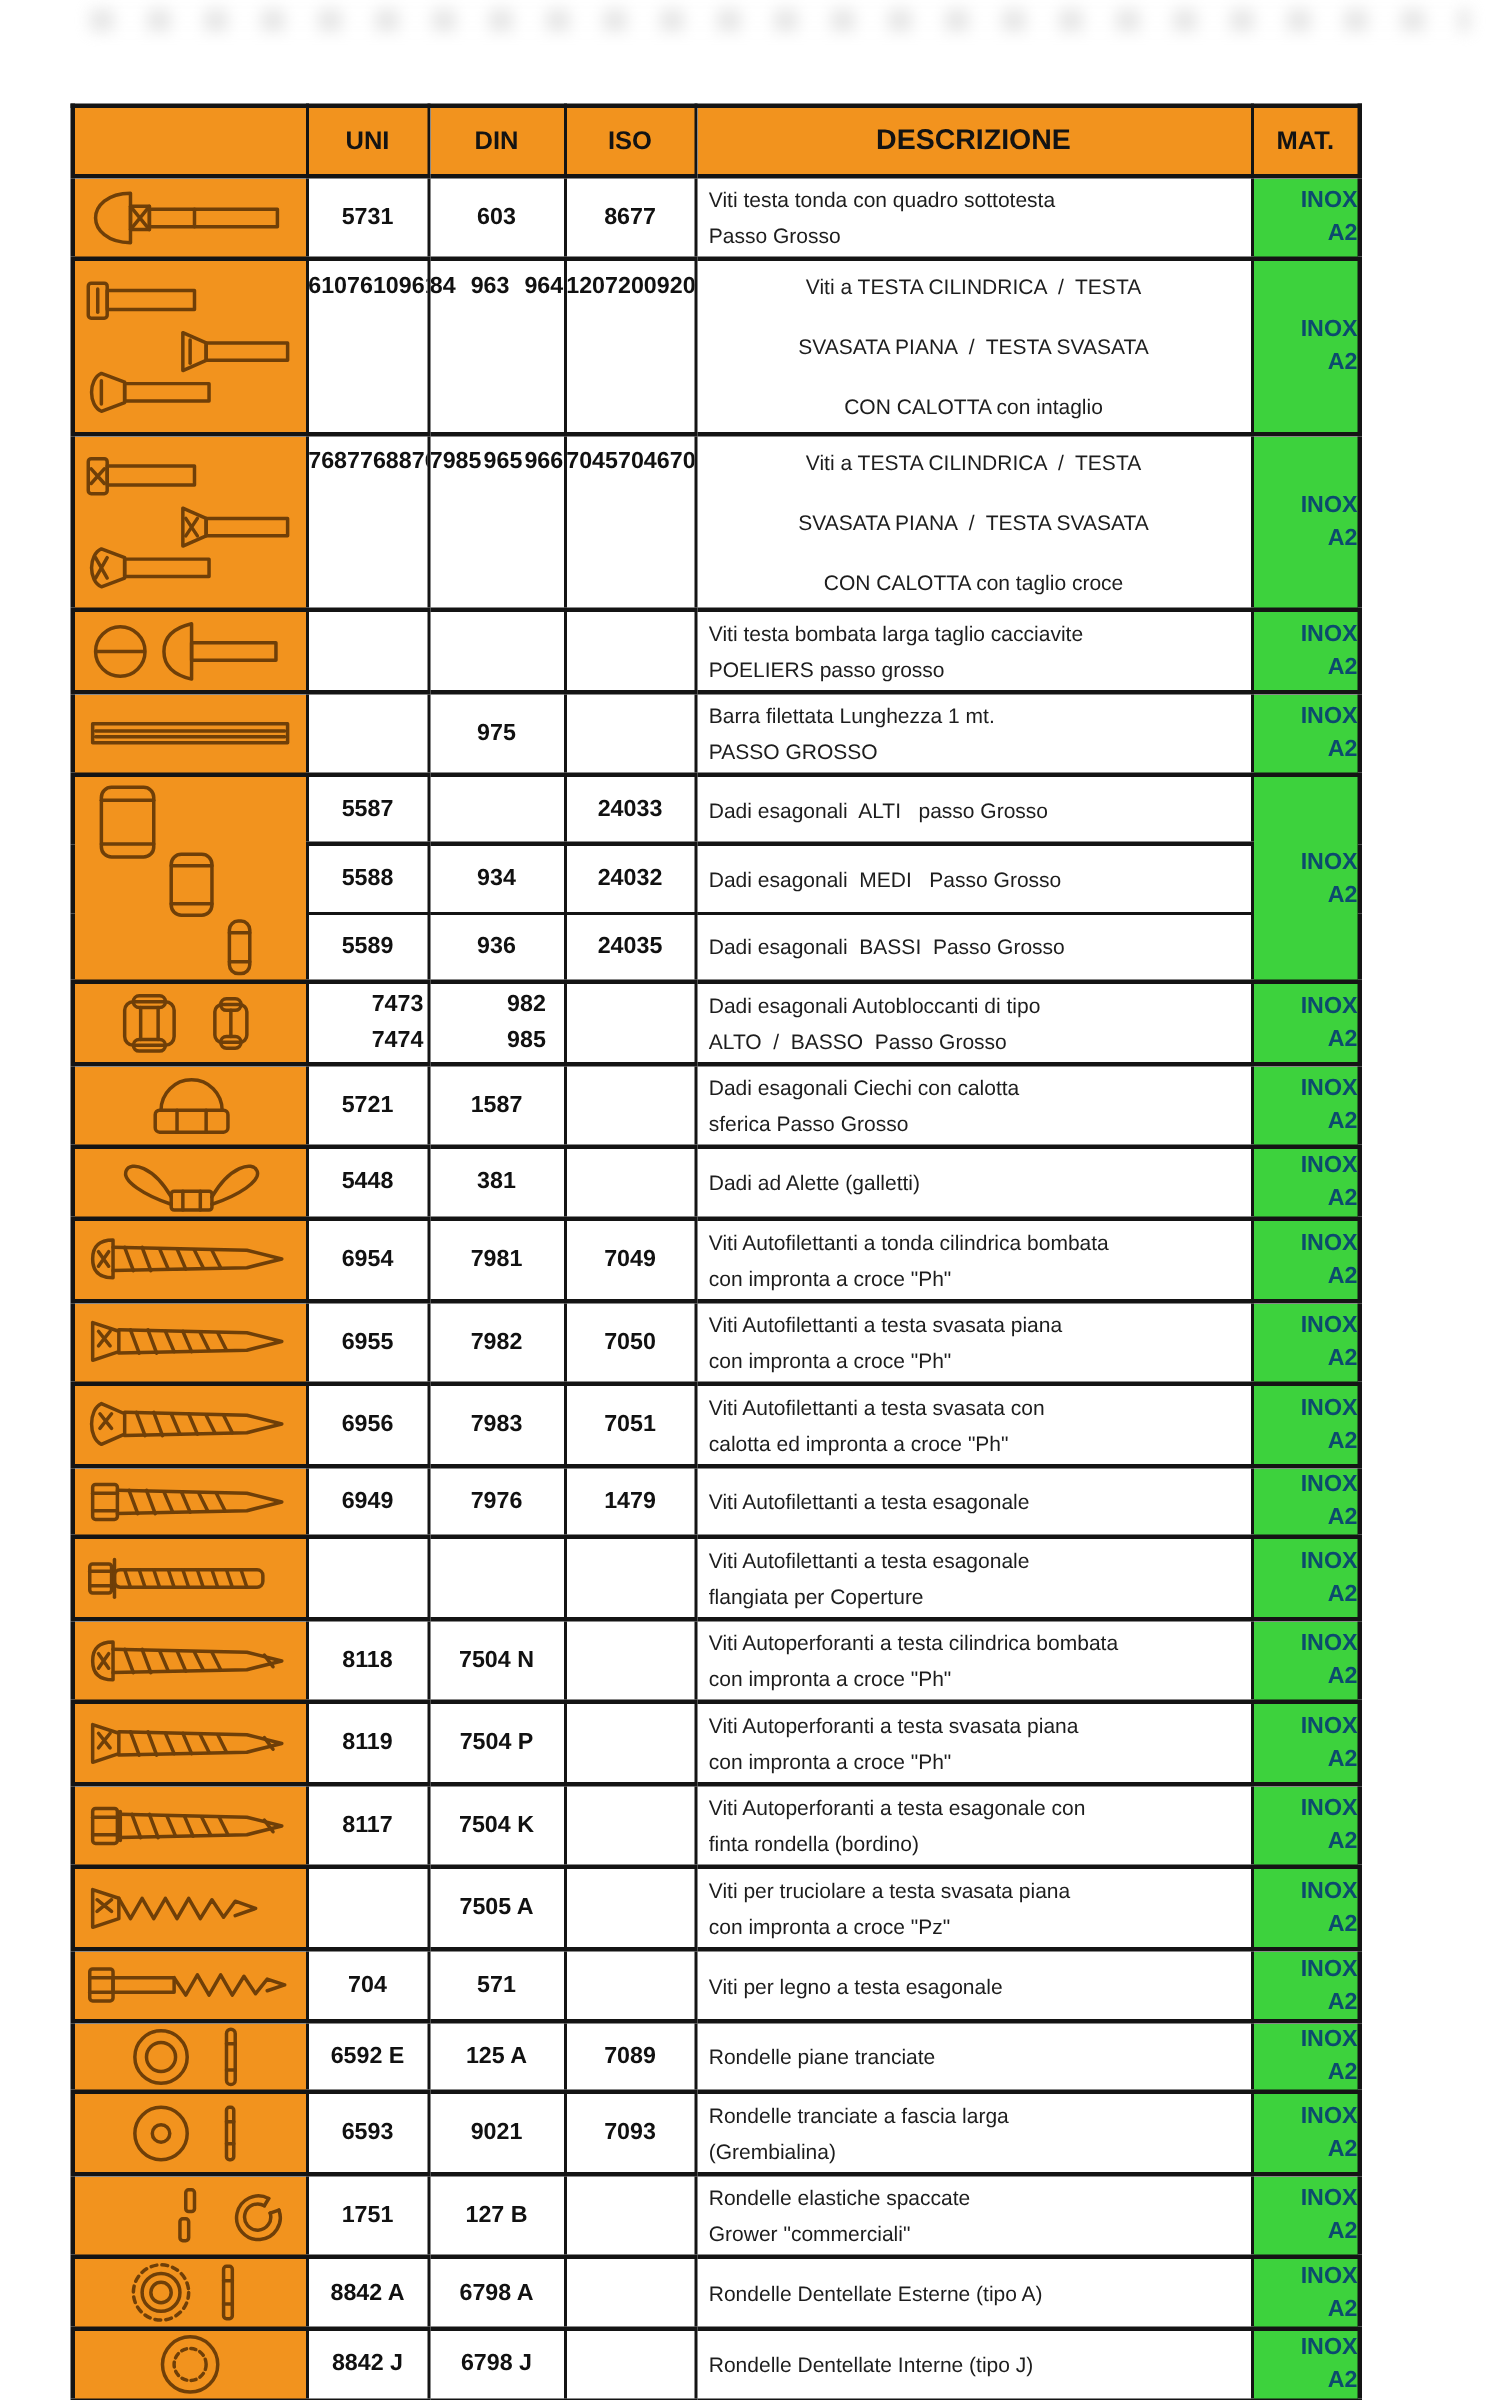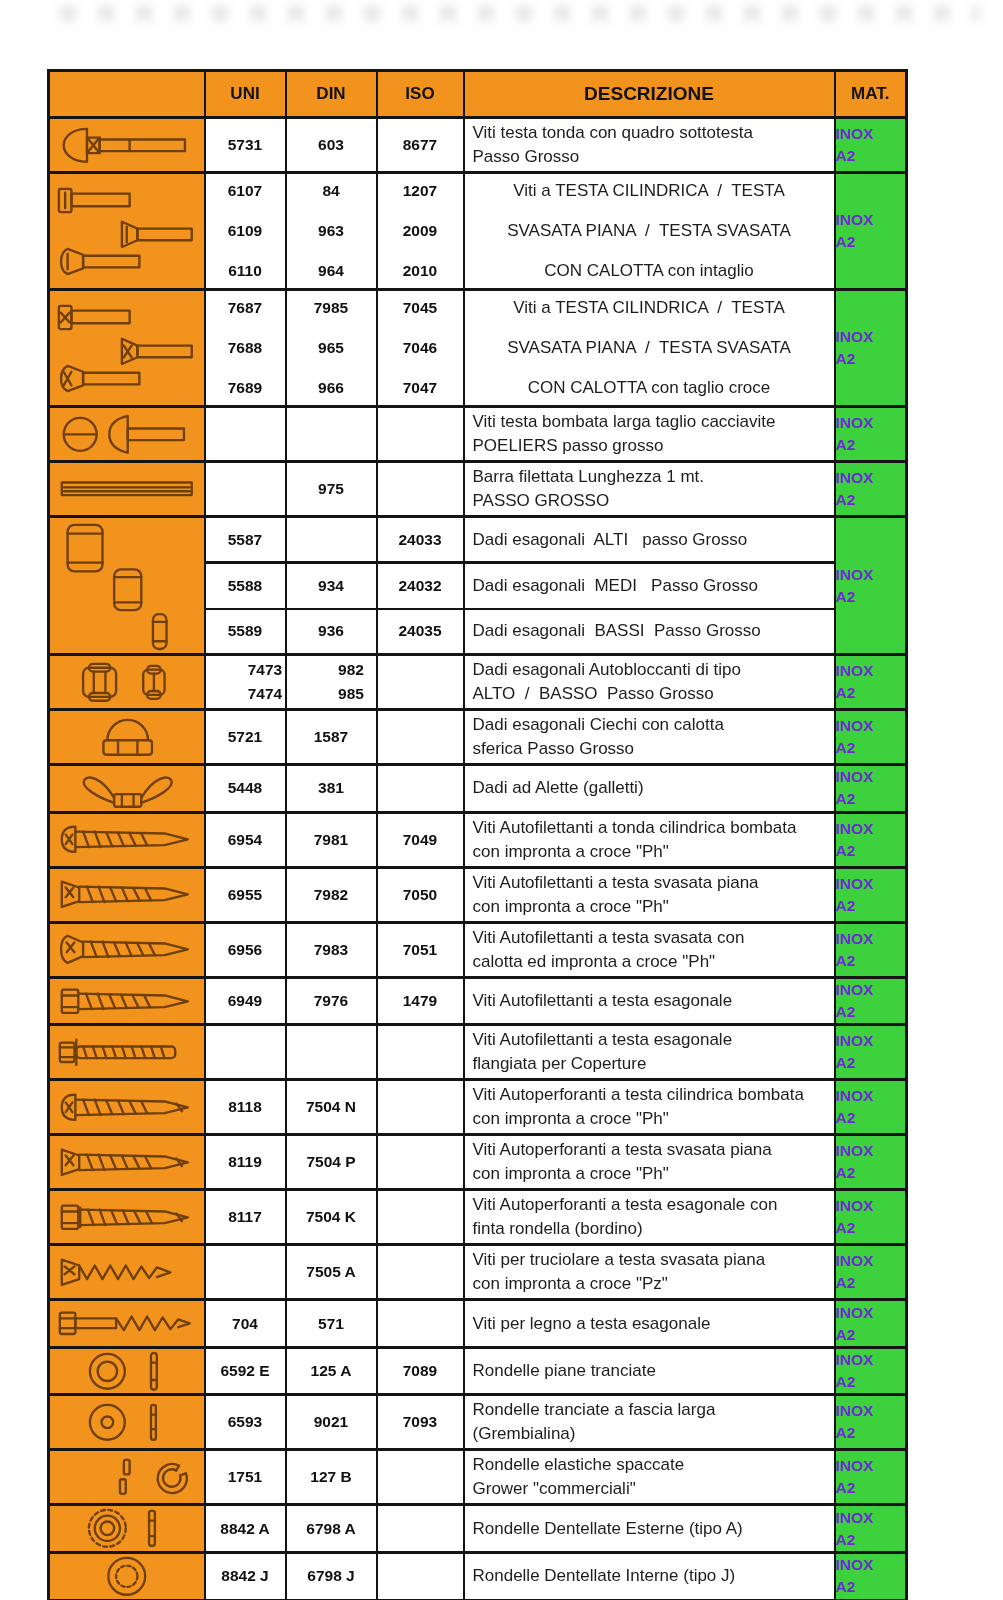--- a/index.html
+++ b/index.html
@@ -15,29 +15,29 @@
         font-size:17px;font-weight:bold;color:#131313;text-align:center;}
   thead th.hdesc{font-size:19px;}
   tr.row>td{border-top:3px solid #141414;border-bottom:3px solid #141414;}
   tr.sub>td{border-top:1px solid #ef4444;}
   tr{height:47px;}
   tr.t105{height:105px;}
   tr.t46{height:46px;}
   td.ic{background:var(--orange);text-align:center;vertical-align:middle;}
   td.ic svg{display:inline-block;vertical-align:middle;}
   td.num{font-weight:bold;font-size:15.5px;color:#111;text-align:center;vertical-align:middle;}
-  td.num .stack3{height:98px;display:flex;flex-direction:column;justify-content:space-between;padding:8px 0;}
+  td.num .stack3{height:98px;display:flex;flex-direction:row;justify-content:space-between;padding:8px 0;}
   td.num .stack2{display:flex;flex-direction:column;justify-content:center;}
   td.num .stack2 div{line-height:24px;padding-left:40px;}
-  td.desc{font-size:17px;color:#1d1d1d;text-align:left;vertical-align:middle;padding:2px 8px;}
+  td.desc{font-size:14px;color:#1d1d1d;text-align:left;vertical-align:middle;padding:2px 8px;}
   td.desc .dl{white-space:pre-wrap;line-height:24px;}
   td.desc .dstack3{height:100px;display:flex;flex-direction:column;justify-content:space-between;padding:5px 0;align-items:center;}
   td.desc .dstack3 .dl{line-height:20px;}
-  td.mat{background:var(--green);text-align:left;vertical-align:middle;
-        font-weight:bold;font-size:15.5px;color:#6d28d9;}
+  td.mat{background:var(--green);text-align:right;vertical-align:middle;
+        font-weight:bold;font-size:15.5px;color:#0c4a6e;}
   td.mat div{line-height:22px;}
 </style>
 </head>
 <body>
 
 <div class="page">
   <div class="scan-noise"></div>
 
   <table class="fast">
     <colgroup>

